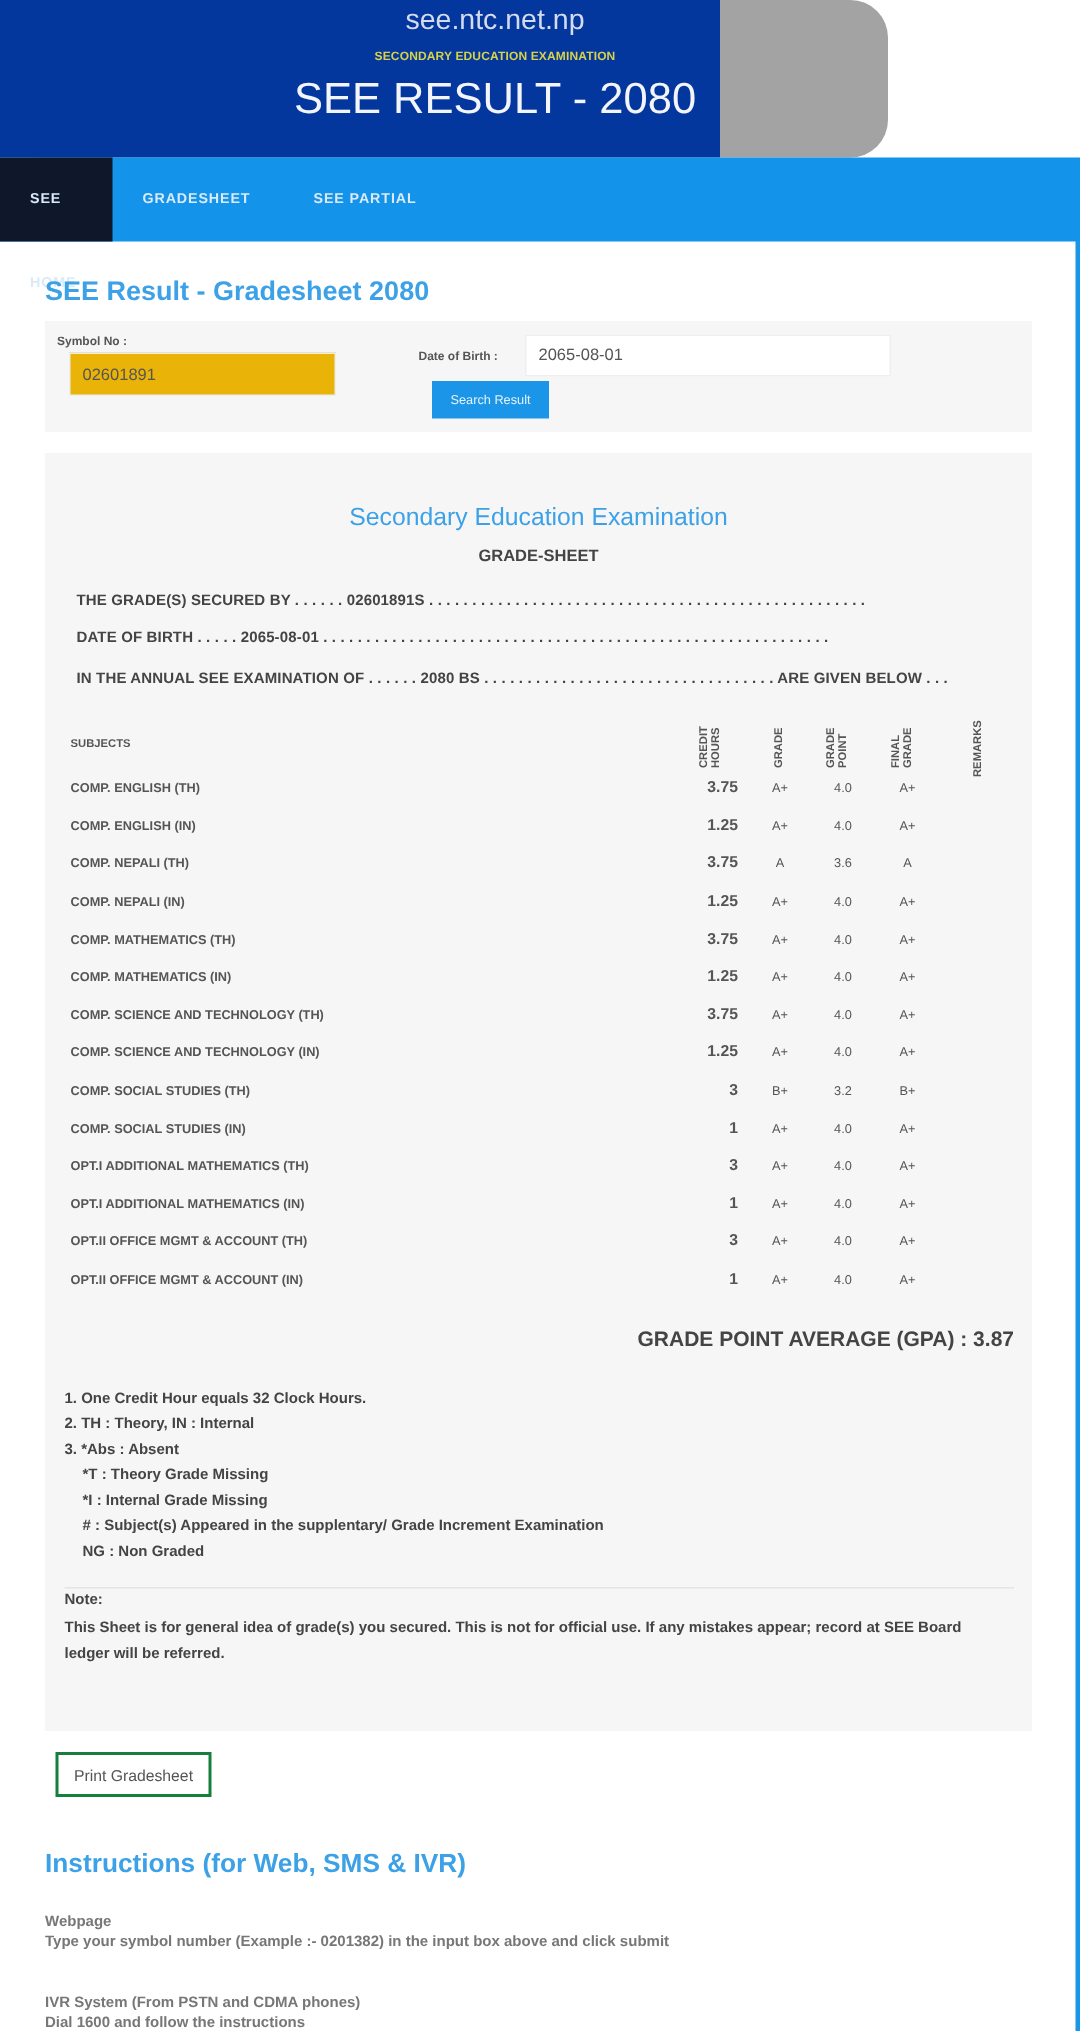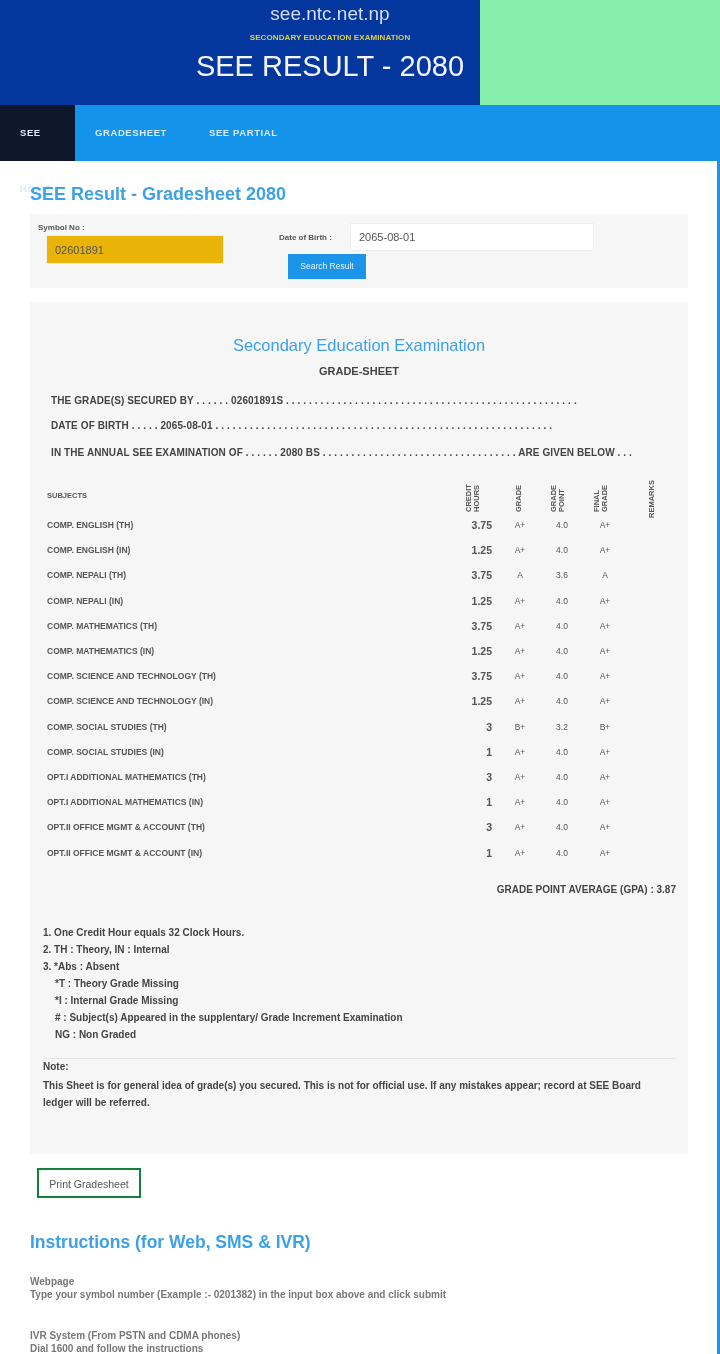--- a/index.html
+++ b/index.html
@@ -2,21 +2,21 @@
 <html><head>
 <meta charset="utf-8">
 <style>
   * { box-sizing: border-box; margin: 0; padding: 0; }
   html, body { width: 720px; height: 1354px; overflow: hidden; background: #ffffff; }
   body { font-family: "Liberation Sans", "DejaVu Sans", sans-serif; color: #555; position: relative; }
 
   .right-edge { position: absolute; top: 160px; right: 0; width: 3px; height: 1194px; background: #1b95e8; }
 
   
-  .header { position: absolute; top: 0; left: 0; width: 720px; height: 105px; background: #86efac; }
+  .header { position: absolute; top: 0; left: 0; width: 592px; height: 105px; background: #a3a3a3; border-radius: 25px; }
   .header-main { position: absolute; top: 0; left: 0; width: 480px; height: 105px; background: #04379d; text-align: center; }
   .site-url { position: absolute; top: 3px; left: 0; width: 480px; text-align: center; color: #d4dbef; font-size: 19px; padding-left: 180px; }
   .site-sub { position: absolute; top: 33px; left: 0; width: 480px; text-align: center; color: #d6d24a; font-size: 8px; font-weight: bold; padding-left: 180px; letter-spacing: 0.1px; }
   .site-title { position: absolute; top: 50px; left: 0; width: 480px; text-align: center; color: #f3f5fb; font-size: 29px; padding-left: 180px; }
 
   
   .nav { position: absolute; top: 105px; left: 0; width: 720px; height: 56px; background: #1393ea; display: flex; }
   .nav-item { height: 56px; line-height: 56px; color: #dbeaf8; font-size: 9.5px; font-weight: bold; letter-spacing: 0.6px; padding: 0 20px; cursor: pointer; }
   .nav-item.active { background: #0f172a; width: 75px; }
   .nav-item.i2 { padding-left: 20px; }
@@ -51,21 +51,21 @@
   .th-fg { top: 176px; left: 563px; height: 34px; }
   .th-rm { top: 172px; left: 618px; height: 44px; }
 
   .row { position: absolute; left: 0; width: 658px; height: 25px; }
   .cell-subj { position: absolute; left: 17px; top: 0; font-size: 8.5px; font-weight: bold; color: #555; white-space: nowrap; }
   .cell-ch { position: absolute; left: 422px; width: 40px; top: -1px; font-size: 10.5px; font-weight: bold; color: #555; text-align: right; }
   .cell-gr { position: absolute; left: 478px; width: 24px; top: 0; font-size: 8.5px; color: #555; text-align: center; }
   .cell-gp { position: absolute; left: 520px; width: 24px; top: 0; font-size: 8.5px; color: #555; text-align: center; }
   .cell-fg { position: absolute; left: 563px; width: 24px; top: 0; font-size: 8.5px; color: #555; text-align: center; }
 
-  .gpa { position: absolute; top: 582px; right: 12px; font-size: 10px; font-weight: bold; color: #444; }
+  .gpa { position: absolute; top: 582px; right: 12px; font-size: 14px; font-weight: bold; color: #444; }
 
   .legend { position: absolute; top: 622px; left: 13px; font-size: 10px; font-weight: bold; color: #444; line-height: 17px; }
   .legend .ind { padding-left: 12px; }
 
   .sep { position: absolute; top: 756px; left: 13px; width: 633px; height: 1px; background: #e4e4e4; }
   .note-h { position: absolute; top: 759px; left: 13px; font-size: 10px; font-weight: bold; color: #444; }
   .note-t { position: absolute; top: 775px; left: 13px; width: 630px; font-size: 10px; font-weight: bold; color: #444; line-height: 17px; }
 
   .btn-print { position: absolute; top: 1168px; left: 37px; width: 104px; height: 30px; background: #fff; border: 2px solid #15803d; color: #555; font-size: 10.5px; text-align: center; line-height: 28px; cursor: pointer; font-family: "Liberation Sans", sans-serif; }
 

